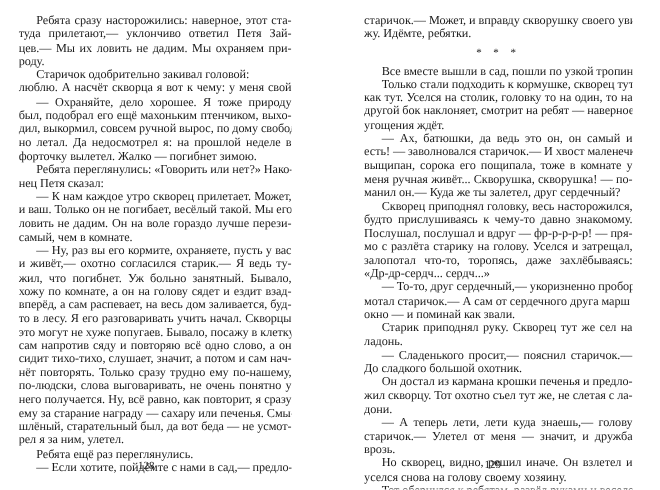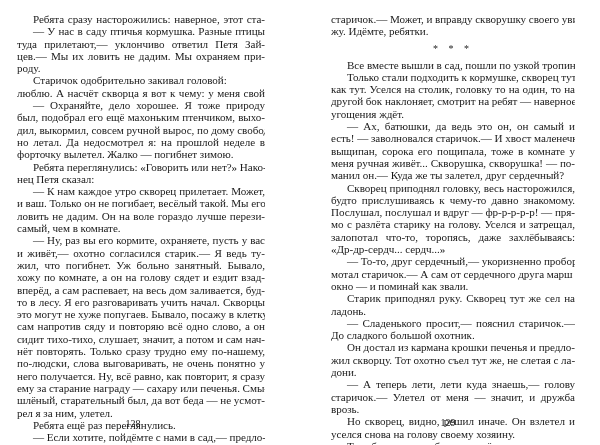--- a/index.html
+++ b/index.html
@@ -21,21 +21,20 @@
   .pnum { position:absolute; font-size:10px; width:40px; text-align:center; }
   #pnum-left { left:113px; top:418px; }
   #pnum-right { left:128px; top:417px; }
 </style>
 </head>
 <body>
 
 <div class="page" id="page-left">
   <div class="lines" id="left-lines">
       <div class="line indent">Ребята сразу насторожились: наверное, этот ста-</div>
-      <div class="line indent">— У нас в саду птичья кормушка. Разные птицы</div>
       <div class="line">туда прилетают,— уклончиво ответил Петя Зай-</div>
       <div class="line">цев.— Мы их ловить не дадим. Мы охраняем при-</div>
       <div class="line last">роду.</div>
       <div class="line indent last">Старичок одобрительно закивал головой:</div>
       <div class="line">люблю. А насчёт скворца я вот к чему: у меня свой</div>
       <div class="line indent">— Охраняйте, дело хорошее. Я тоже природу</div>
       <div class="line">был, подобрал его ещё махоньким птенчиком, выхо-</div>
       <div class="line">дил, выкормил, совсем ручной вырос, по дому свобод-</div>
       <div class="line">но летал. Да недосмотрел я: на прошлой неделе в</div>
       <div class="line last">форточку вылетел. Жалко — погибнет зимою.</div>

